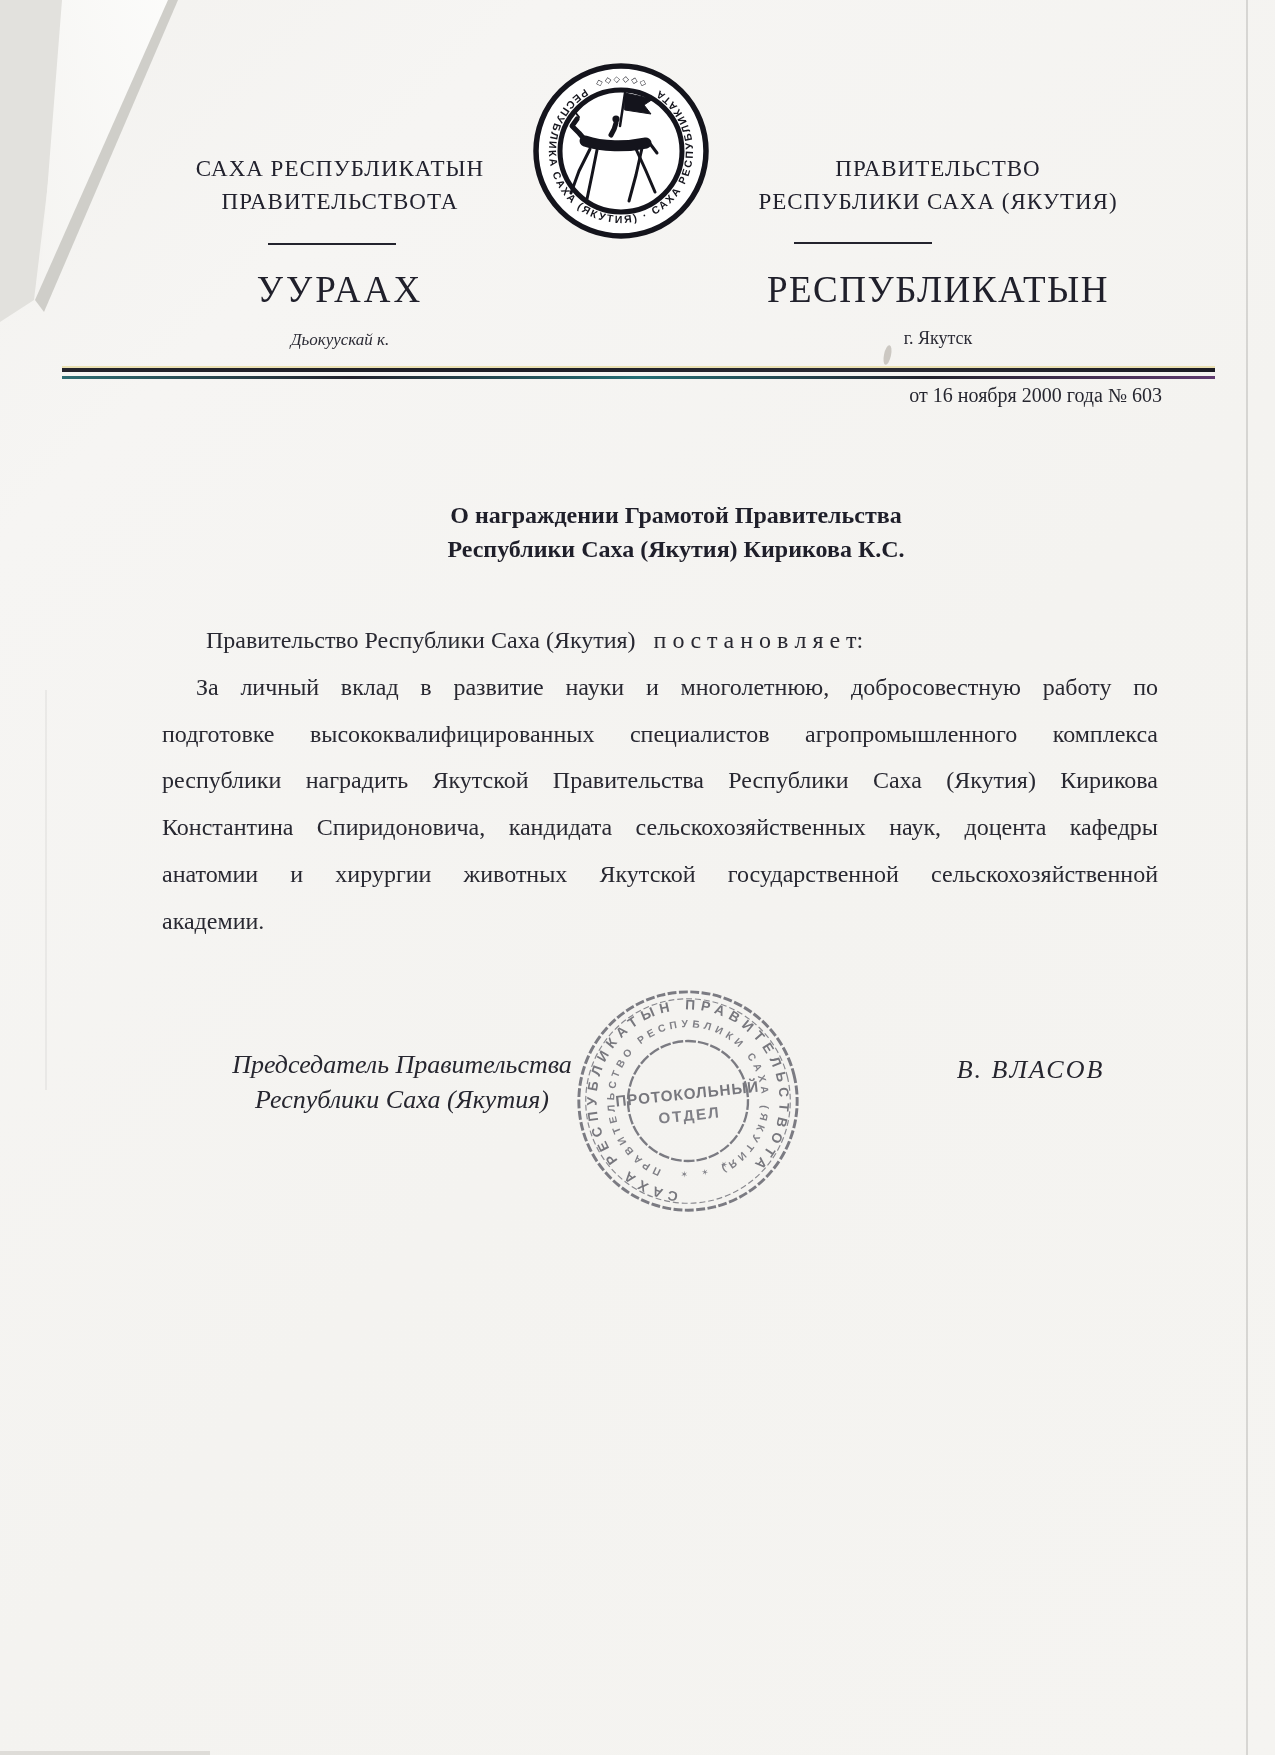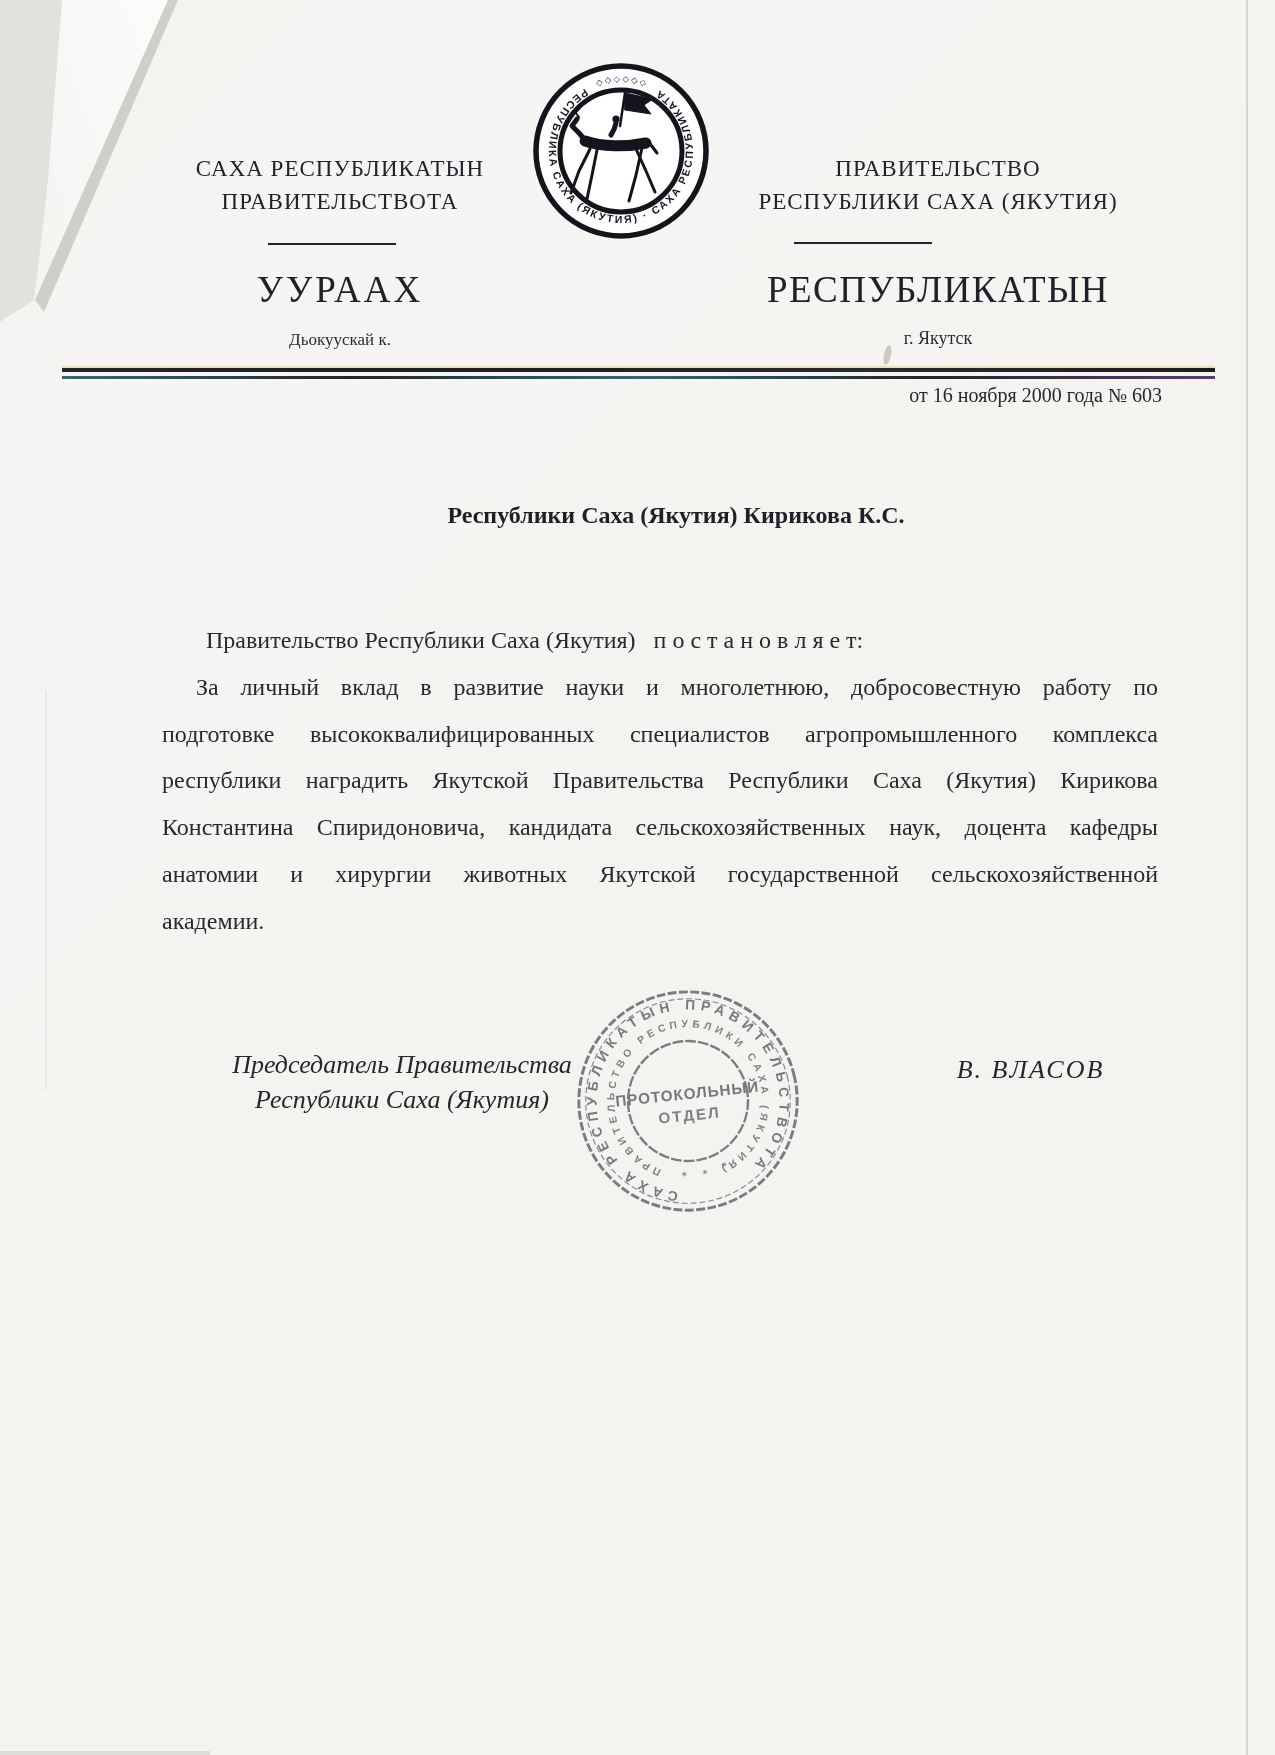--- a/index.html
+++ b/index.html
@@ -26,21 +26,21 @@
   .hdr-block{width:420px;text-align:center;letter-spacing:1px;font-size:23px;line-height:33px;color:#22222e;}
   .hdr-left{left:130px;top:152px;}
   .hdr-right{left:728px;top:152px;}
   .hdr-rule{height:2px;background:#23232d;}
   .rule-l{left:268px;top:243px;width:128px;}
   .rule-r{left:794px;top:242px;width:138px;}
   .doc-type{width:420px;text-align:center;font-size:37px;letter-spacing:3px;color:#20202b;}
   .doc-type-l{left:130px;top:268px;}
   .doc-type-r{left:728px;top:268px;letter-spacing:1.5px;}
   .place{width:420px;text-align:center;font-size:18px;color:#2b2b35;}
-  .place-l{left:130px;top:330px;font-size:17px;}
+  .place-l{left:130px;top:330px;font-size:17px;font-style:italic;}
   .place-r{left:728px;top:328px;}
   
   .emblem{left:532px;top:62px;width:178px;height:178px;}
   
   .sep{left:62px;top:368px;width:1153px;}
   .sep .a{height:4px;background:linear-gradient(90deg,#23232b,#1d1d26 40%,#2a2a33 70%,#1b1b24);
     box-shadow:0 -2px 0 rgba(214,190,60,.35);}
   .sep .b{margin-top:4px;height:3px;
     background:linear-gradient(90deg,#2e6d72,#23232d 25%,#256e74 50%,#23232d 75%,#5e3a6e);}
   
@@ -118,20 +118,21 @@
 <div class="abs place place-r">г. Якутск</div>
 
 <div class="abs sep">
   <div class="a"></div>
   <div class="b"></div>
 </div>
 
 <div class="abs date-line">от 16 ноября 2000 года № 603</div>
 
 <div class="abs title">
+  <div>О награждении Грамотой Правительства</div>
   <div>Республики Саха (Якутия) Кирикова К.С.</div>
 </div>
 
 <div class="abs body-text">
   <div class="first">Правительство Республики Саха (Якутия)   п о с т а н о в л я е т:</div>
   <div class="l ind">За личный вклад в развитие науки и многолетнюю, добросовестную работу по</div>
   <div class="l">подготовке высококвалифицированных специалистов агропромышленного комплекса</div>
   <div class="l">республики наградить Якутской Правительства Республики Саха (Якутия) Кирикова</div>
   <div class="l">Константина Спиридоновича, кандидата сельскохозяйственных наук, доцента кафедры</div>
   <div class="l">анатомии и хирургии животных Якутской государственной сельскохозяйственной</div>

